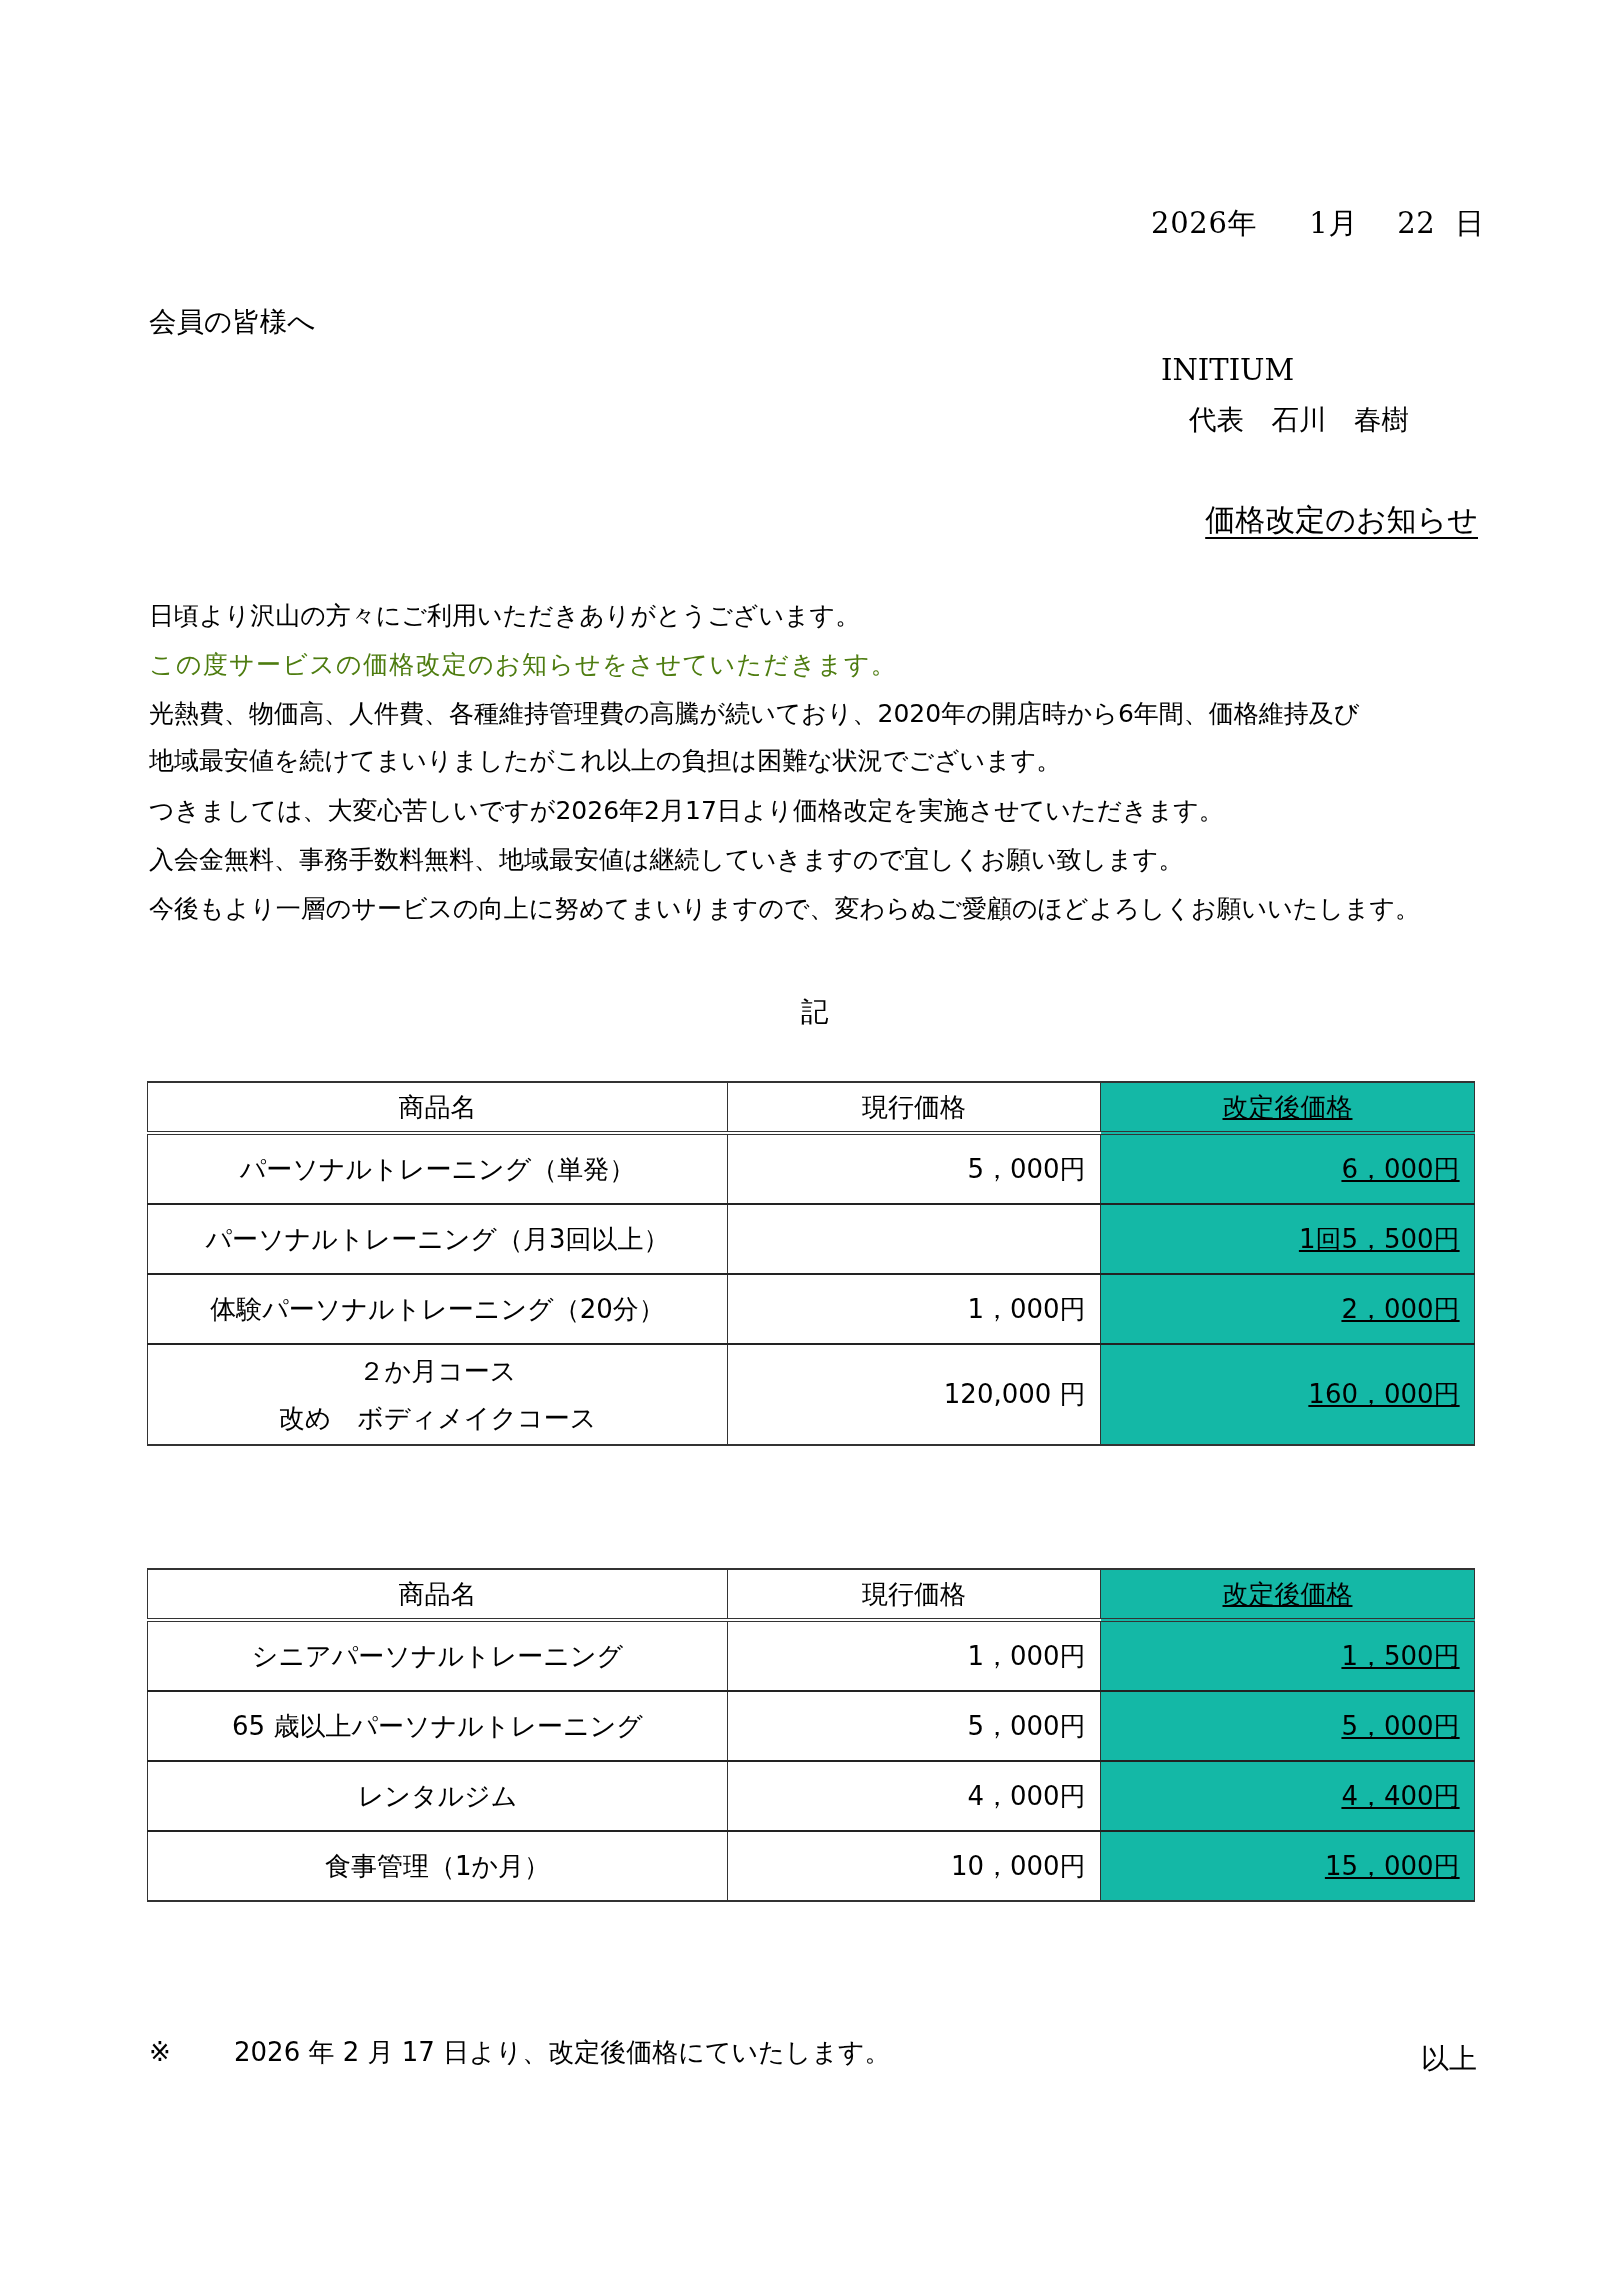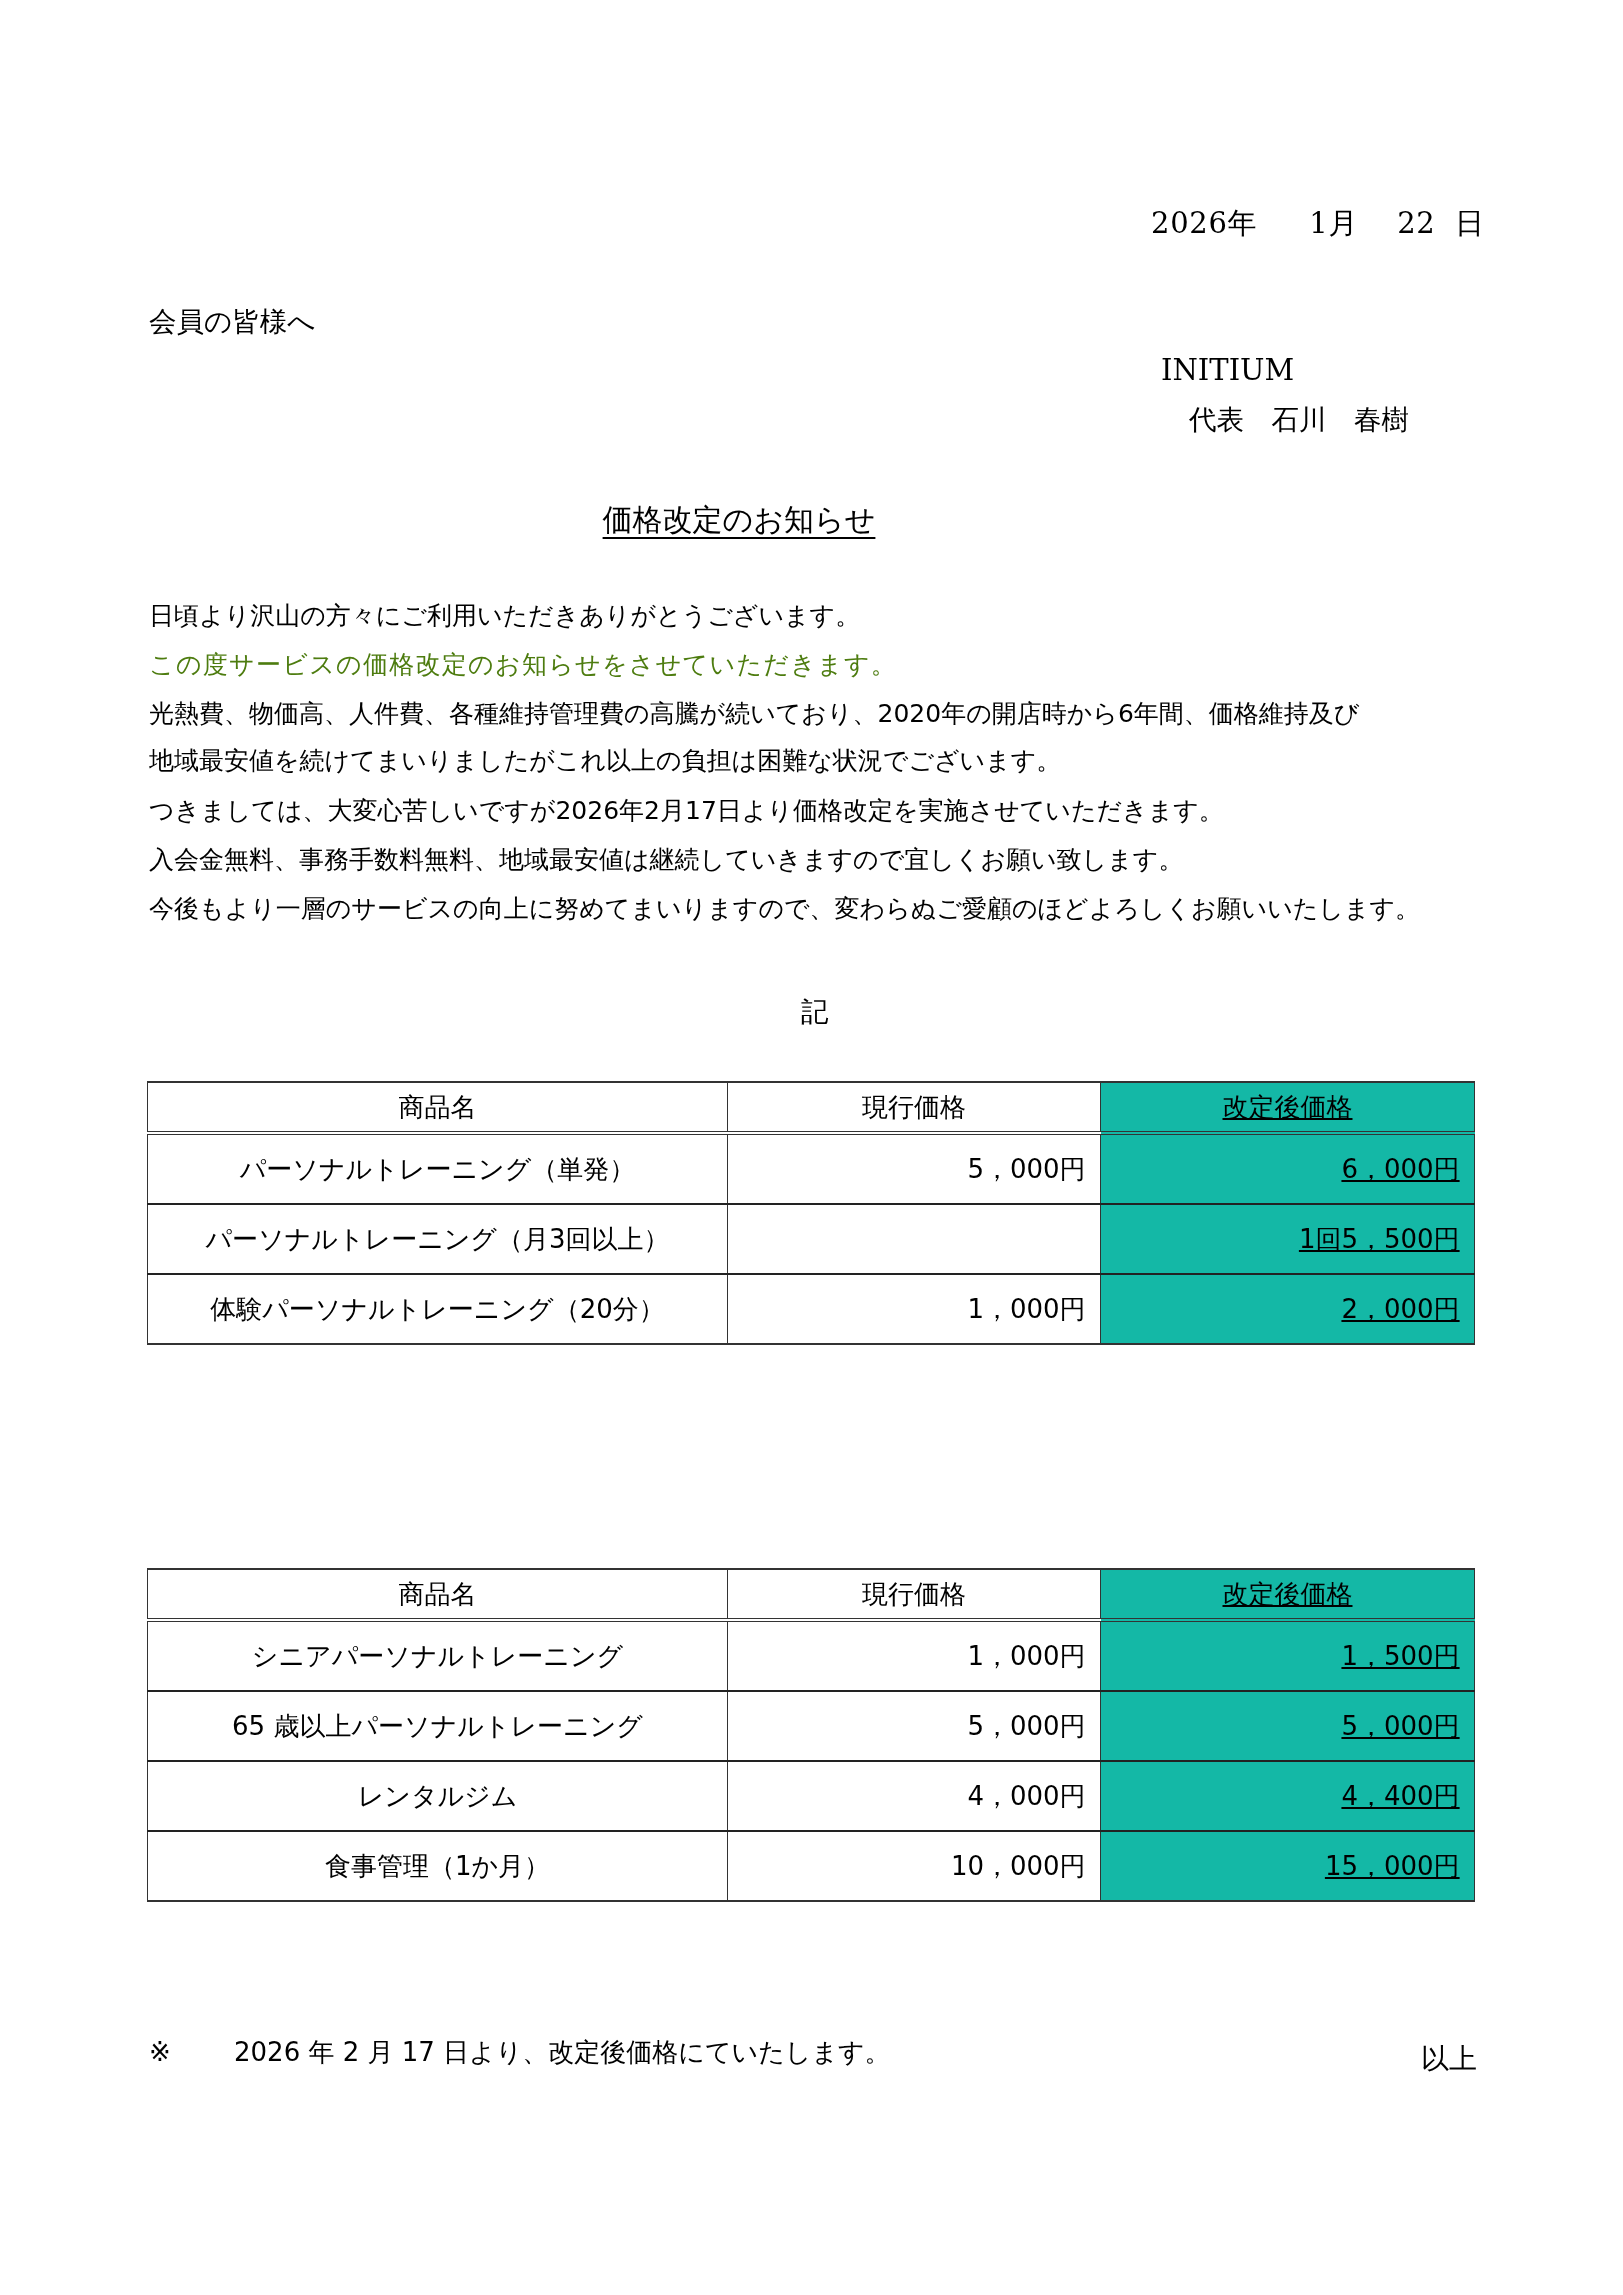--- a/index.html
+++ b/index.html
@@ -10,21 +10,21 @@
   }
   .abs { position: absolute; white-space: nowrap; }
   .date { top: 204px; left: 1151px; font-size: 29px; letter-spacing: 0.7px; }
   .date span { display: inline-block; }
   .date .gap1 { width: 52px; }
   .date .gap2 { width: 39px; }
   .date .gap3 { width: 19.6px; }
   .recipient { top: 304px; left: 149px; font-family: Liberation Mono, monospace; font-size: 27.5px; }
   .company { top: 353px; left: 1161px; font-size: 29px; }
   .representative { top: 402px; left: 1189px; font-family: "DejaVu Sans", sans-serif; font-size: 27.5px; word-spacing: 9.2px; }
-  .title { top: 500px; left: 0; width: 1478px; text-align: center; font-family: "DejaVu Sans", sans-serif; font-size: 30px; }
+  .title { top: 500px; left: 0; width: 1478px; text-align: right; font-family: "DejaVu Sans", sans-serif; font-size: 30px; }
   .title span { text-decoration: underline; text-underline-offset: 6.5px; text-decoration-thickness: 2px; }
   .body-text { left: 149px; font-family: "DejaVu Sans", sans-serif; font-size: 25px; }
   .p1 { top: 599px; }
   .p2 { top: 648px; font-weight: normal; color: #4d7c0f; letter-spacing: 1.3px; }
   .p3 { top: 697px; }
   .p4 { top: 744px; }
   .p5 { top: 794px; }
   .p6 { top: 843px; }
   .p7 { top: 892px; }
   .ki { top: 994px; left: 801px; font-size: 27.5px; }
@@ -103,20 +103,28 @@
     <tr>
       <td class="name">パーソナルトレーニング（月3回以上）</td>
       <td class="num"></td>
       <td class="num shade">1回5，500円</td>
     </tr>
     <tr>
       <td class="name">体験パーソナルトレーニング（20分）</td>
       <td class="num">1，000円</td>
       <td class="num shade">2，000円</td>
     </tr>
+    <tr>
+      <td class="name multi">
+        <div>２か月コース</div>
+        <div>改め　ボディメイクコース</div>
+      </td>
+      <td class="num">120,000 円</td>
+      <td class="num shade">160，000円</td>
+    </tr>
   </tbody>
 </table>
 
 <table class="price t2">
   <colgroup>
       <col class="c1">
       <col class="c2">
       <col class="c3">
     </colgroup>
   <thead>

